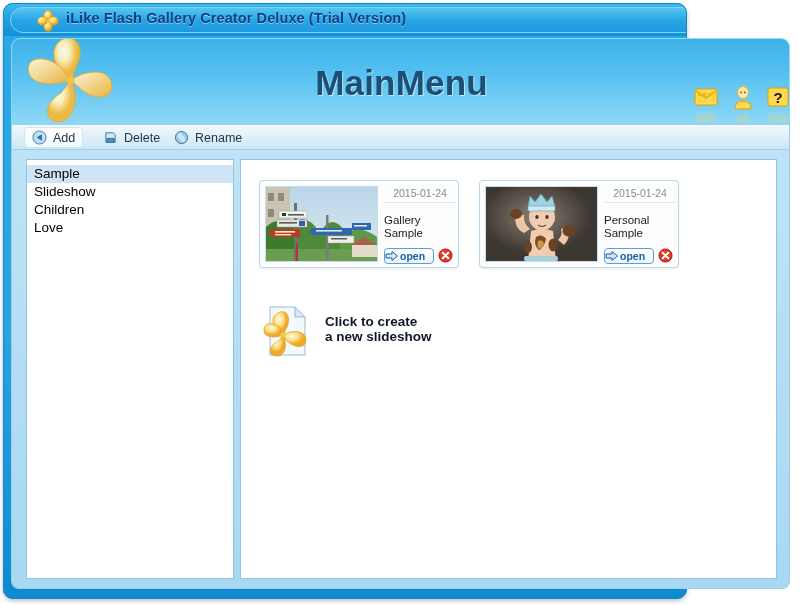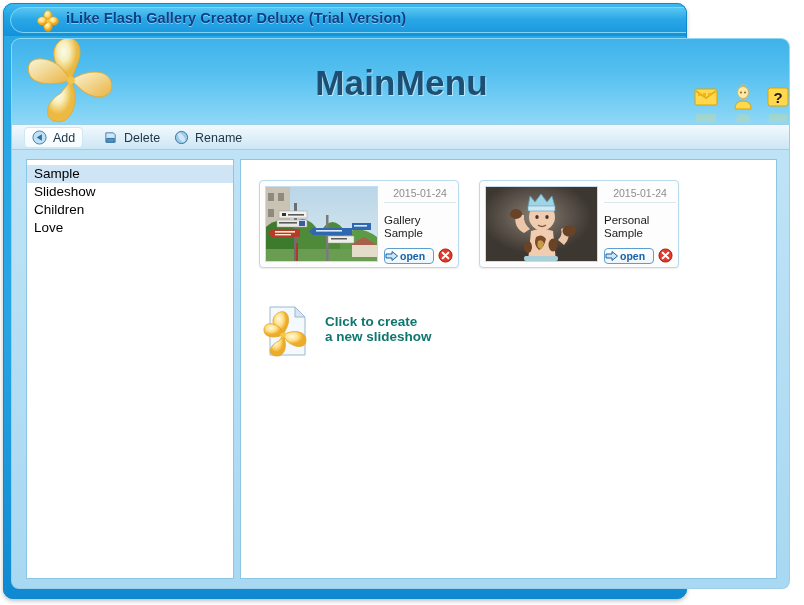--- a/index.html
+++ b/index.html
@@ -148,21 +148,21 @@
     display:flex;align-items:center;cursor:pointer;box-sizing:border-box;
   }
   .open-label{font-size:10.5px;font-weight:bold;color:#1961a8;margin-left:1px;}
   .del-btn{position:absolute;left:54px;top:0px;width:15px;height:15px;cursor:pointer;}
 
   
   #create-new{position:absolute;left:22px;top:145px;width:260px;height:52px;cursor:pointer;}
   #create-icon{position:absolute;left:0;top:0;width:48px;height:52px;}
   #create-text{
     position:absolute;left:62px;top:9px;
-    font-size:13.5px;font-weight:bold;color:#0f766e;line-height:15px;
+    font-size:13.5px;font-weight:bold;color:#0f172a;line-height:15px;
   }
 </style>
 </head>
 <body>
 
 <div id="window">
  <div id="window-inner">
 
   <div id="titlebar">
     <div id="title-pill"></div>

